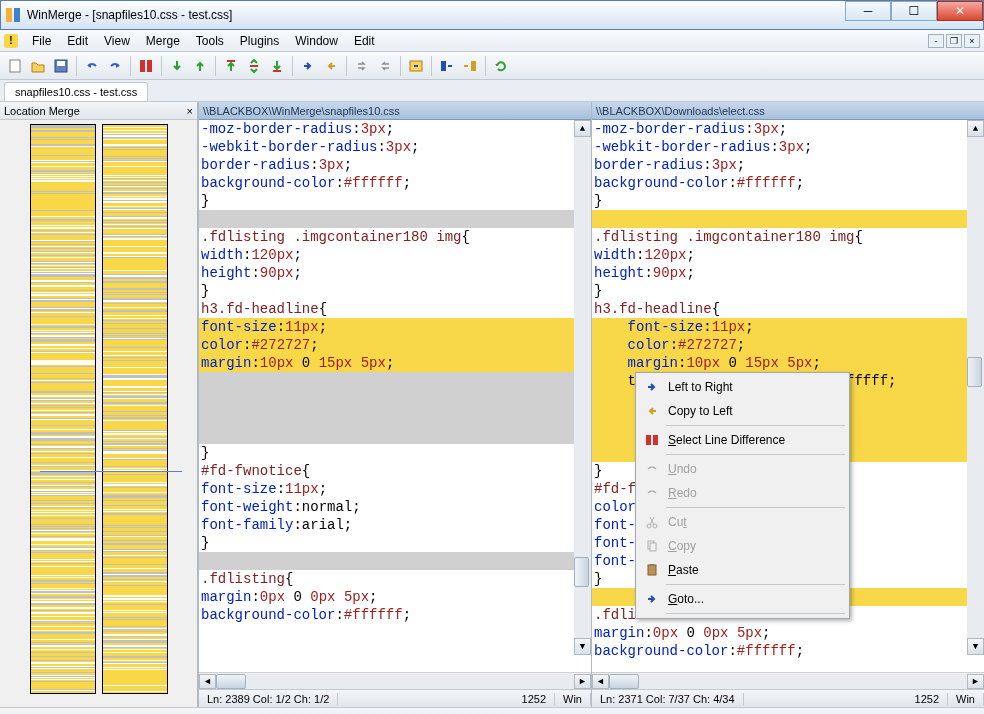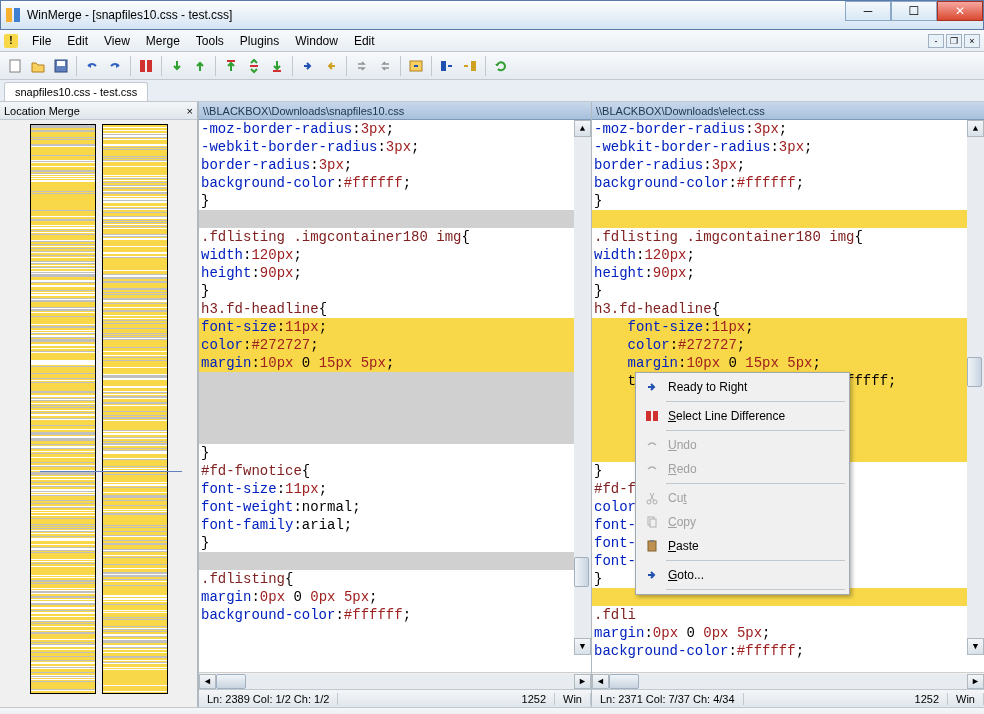--- a/index.html
+++ b/index.html
@@ -1360,21 +1360,21 @@
           <div class="locline" style="top: 565px; height: 1px; background: rgb(248, 216, 72);"></div>
           <div class="locline" style="top: 566px; height: 1px; background: rgb(255, 255, 255);"></div>
           <div class="locline" style="top: 567px; height: 1px; background: rgb(248, 216, 72);"></div>
           <div class="locline" style="top: 568px; height: 1px; background: rgb(248, 216, 72);"></div>
         </div>
       <div class="loccursor"></div>
     </div>
   </div>
   <div class="panes">
     <div class="pane">
-      <div class="panehdr">\\BLACKBOX\Downloads\snapfiles10.css</div>
+      <div class="panehdr">\\BLACKBOX\WinMerge\snapfiles10.css</div>
       <div class="panebody" id="leftbody">
         <div class="codeline "><span class="tok-kw">-moz-border-radius</span>:<span class="tok-num">3px</span>;</div>
           <div class="codeline "><span class="tok-kw">-webkit-border-radius</span>:<span class="tok-num">3px</span>;</div>
           <div class="codeline "><span class="tok-kw">border-radius</span>:<span class="tok-num">3px</span>;</div>
           <div class="codeline "><span class="tok-kw">background-color</span>:<span class="tok-col">#ffffff</span>;</div>
           <div class="codeline ">}</div>
           <div class="codeline gray"> </div>
           <div class="codeline "><span class="tok-sel">.fdlisting .imgcontainer180 img</span>{</div>
           <div class="codeline "><span class="tok-kw">width</span>:<span class="tok-num">120px</span>;</div>
           <div class="codeline "><span class="tok-kw">height</span>:<span class="tok-num">90px</span>;</div>
@@ -1484,21 +1484,29 @@
   <span style="width:80px"></span>
 </div>
 
 <div class="ctxmenu">
   <div class="ctxitem">
       <span class="ico">
         <svg width="14" height="14">
           <path d="M3 7h6M6 4l3 3-3 3" fill="none" stroke="#2050b0" stroke-width="2"></path>
         </svg>
       </span>
-      <span class="lbl">Ready to Right</span>
+      <span class="lbl">Left to Right</span>
+    </div>
+  <div class="ctxitem">
+      <span class="ico">
+        <svg width="14" height="14">
+          <path d="M11 7H5M8 4l-3 3 3 3" fill="none" stroke="#d0a020" stroke-width="2"></path>
+        </svg>
+      </span>
+      <span class="lbl">Copy to Left</span>
     </div>
   <div class="ctxsep"></div>
   <div class="ctxitem">
       <span class="ico">
         <svg width="14" height="14">
           <rect x="1" y="2" width="5" height="10" fill="#d03030"></rect>
           <rect x="8" y="2" width="5" height="10" fill="#d03030"></rect>
         </svg>
       </span>
       <span class="lbl"><span class="u">S</span>elect Line Difference</span>

